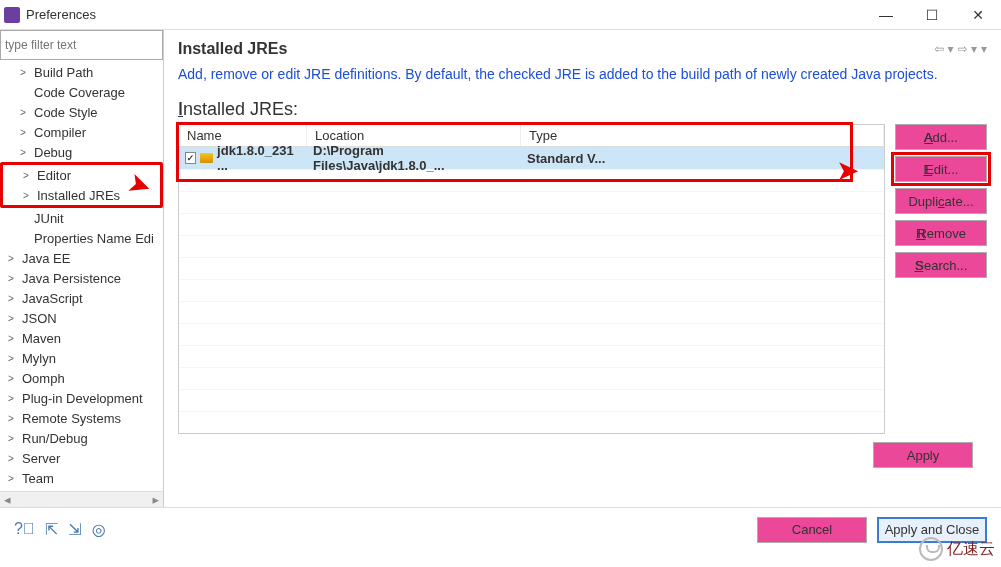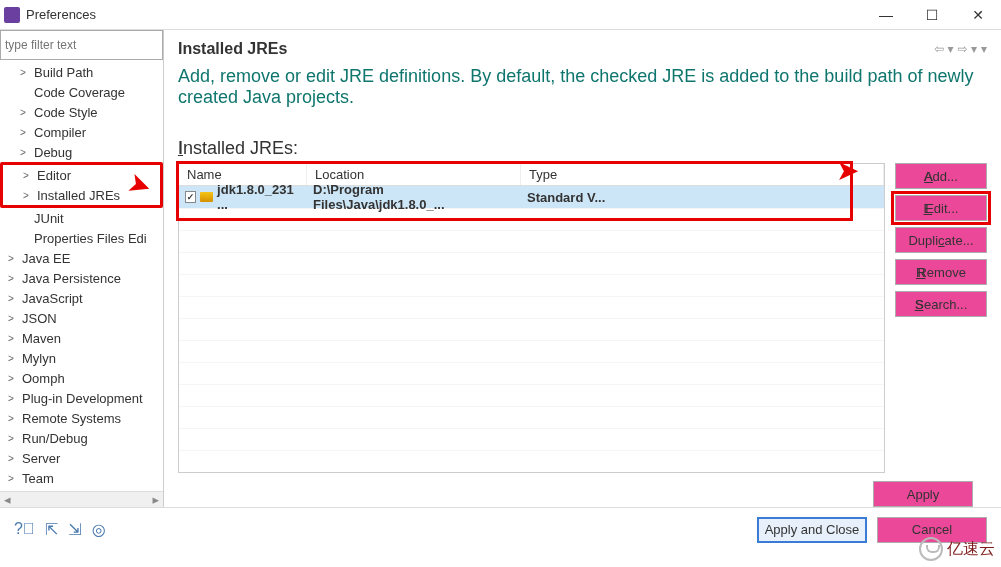--- a/index.html
+++ b/index.html
@@ -22,21 +22,21 @@
 .tree-item.indent { padding-left: 20px; }
 .tree-item.indent .exp { width: 12px; }
 .highlight-box { border: 3px solid #e60000; border-radius: 2px; }
 .sb-scroll { height: 16px; background: #f0f0f0; border-top: 1px solid #ddd; display: flex; align-items: center; }
 .sb-scroll .track { flex: 1; height: 14px; background: #f0f0f0; position: relative; }
 
 .content { flex: 1; display: flex; flex-direction: column; padding: 10px 14px 0 14px; position: relative; }
 .content-header { display: flex; justify-content: space-between; align-items: center; margin-bottom: 8px; }
 .content-title { font-size: 16px; font-weight: bold; color: #333; }
 .nav-arrows { display: flex; gap: 4px; color: #999; font-size: 12px; }
-.desc { font-size: 18px; color: #0f766e; margin-bottom: 30px; }
+.desc { font-size: 14px; color: #1d4ed8; margin-bottom: 17px; }
 .section-lbl { font-size: 18px; margin-bottom: 4px; }
 
 .table-and-buttons { display: flex; gap: 10px; }
 .table-wrap { flex: 1; border: 1px solid #ccc; position: relative; }
 .table-highlight { position: absolute; top: -3px; left: -3px; right: 31px; height: 60px; border: 3px solid #e60000; pointer-events: none; }
 .thead { display: flex; background: #fff; border-bottom: 1px solid #ddd; height: 22px; }
 .th { padding: 2px 8px; font-size: 13px; color: #333; border-right: 1px solid #eee; display: flex; align-items: center; }
 .th.name { width: 128px; }
 .th.loc { width: 214px; }
 .th.type { flex: 1; }
@@ -121,21 +121,21 @@
             <span class="exp">&gt;</span>
             <span class="lbl">Installed JREs</span>
           </div>
         </div>
         <div class="tree-item indent">
           <span class="exp"></span>
           <span class="lbl">JUnit</span>
         </div>
         <div class="tree-item indent">
           <span class="exp"></span>
-          <span class="lbl">Properties Files Edi</span>
+          <span class="lbl">Properties Name Edi</span>
         </div>
         <div class="tree-item">
           <span class="exp">&gt;</span>
           <span class="lbl">Java EE</span>
         </div>
         <div class="tree-item">
           <span class="exp">&gt;</span>
           <span class="lbl">Java Persistence</span>
         </div>
         <div class="tree-item">
@@ -260,22 +260,22 @@
 </div>
 
 <div class="bottom-bar">
   <div class="bottom-left">
     <span>?⃝</span>
     <span>⇱</span>
     <span>⇲</span>
     <span>◎</span>
   </div>
   <div class="bottom-right">
+    <div class="btn">Cancel</div>
     <div class="btn primary">Apply and Close</div>
-    <div class="btn">Cancel</div>
   </div>
 </div>
 
 <div class="arrow-red arrow1">➤</div>
 <div class="arrow-red arrow2">➤</div>
 
 <div class="watermark">
   <span class="wm-ico"></span>
   <span>亿速云</span>
 </div>

